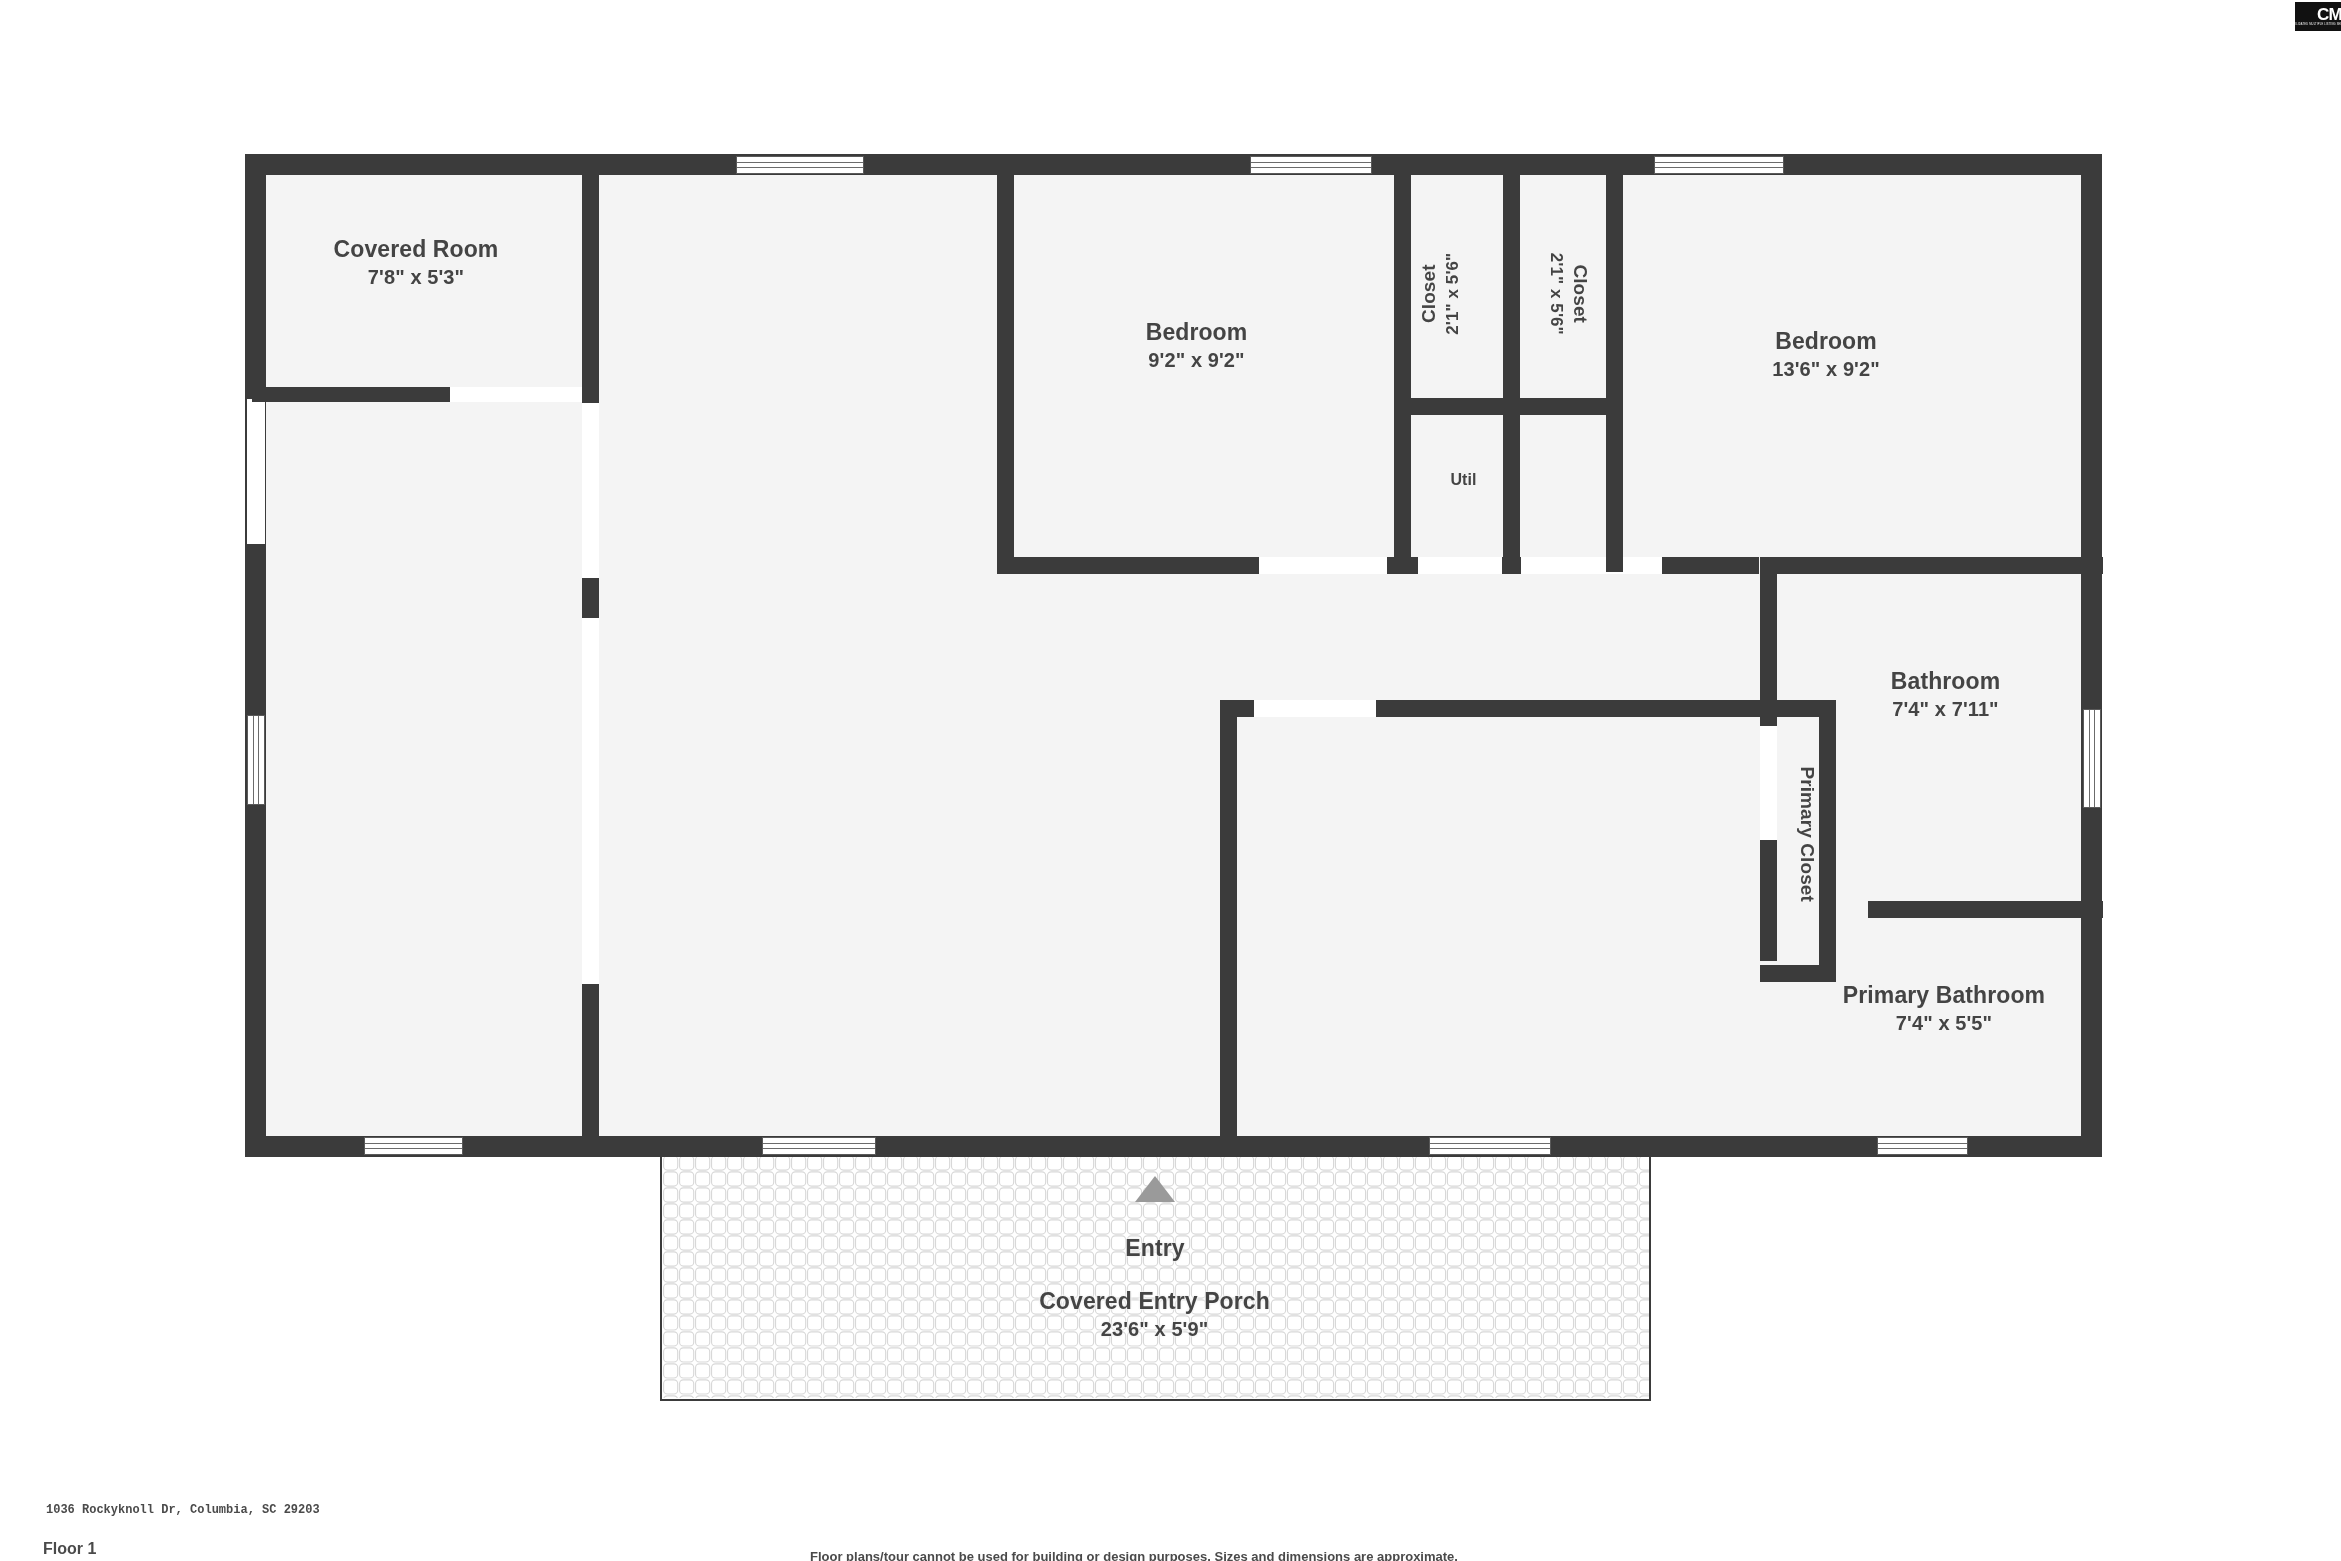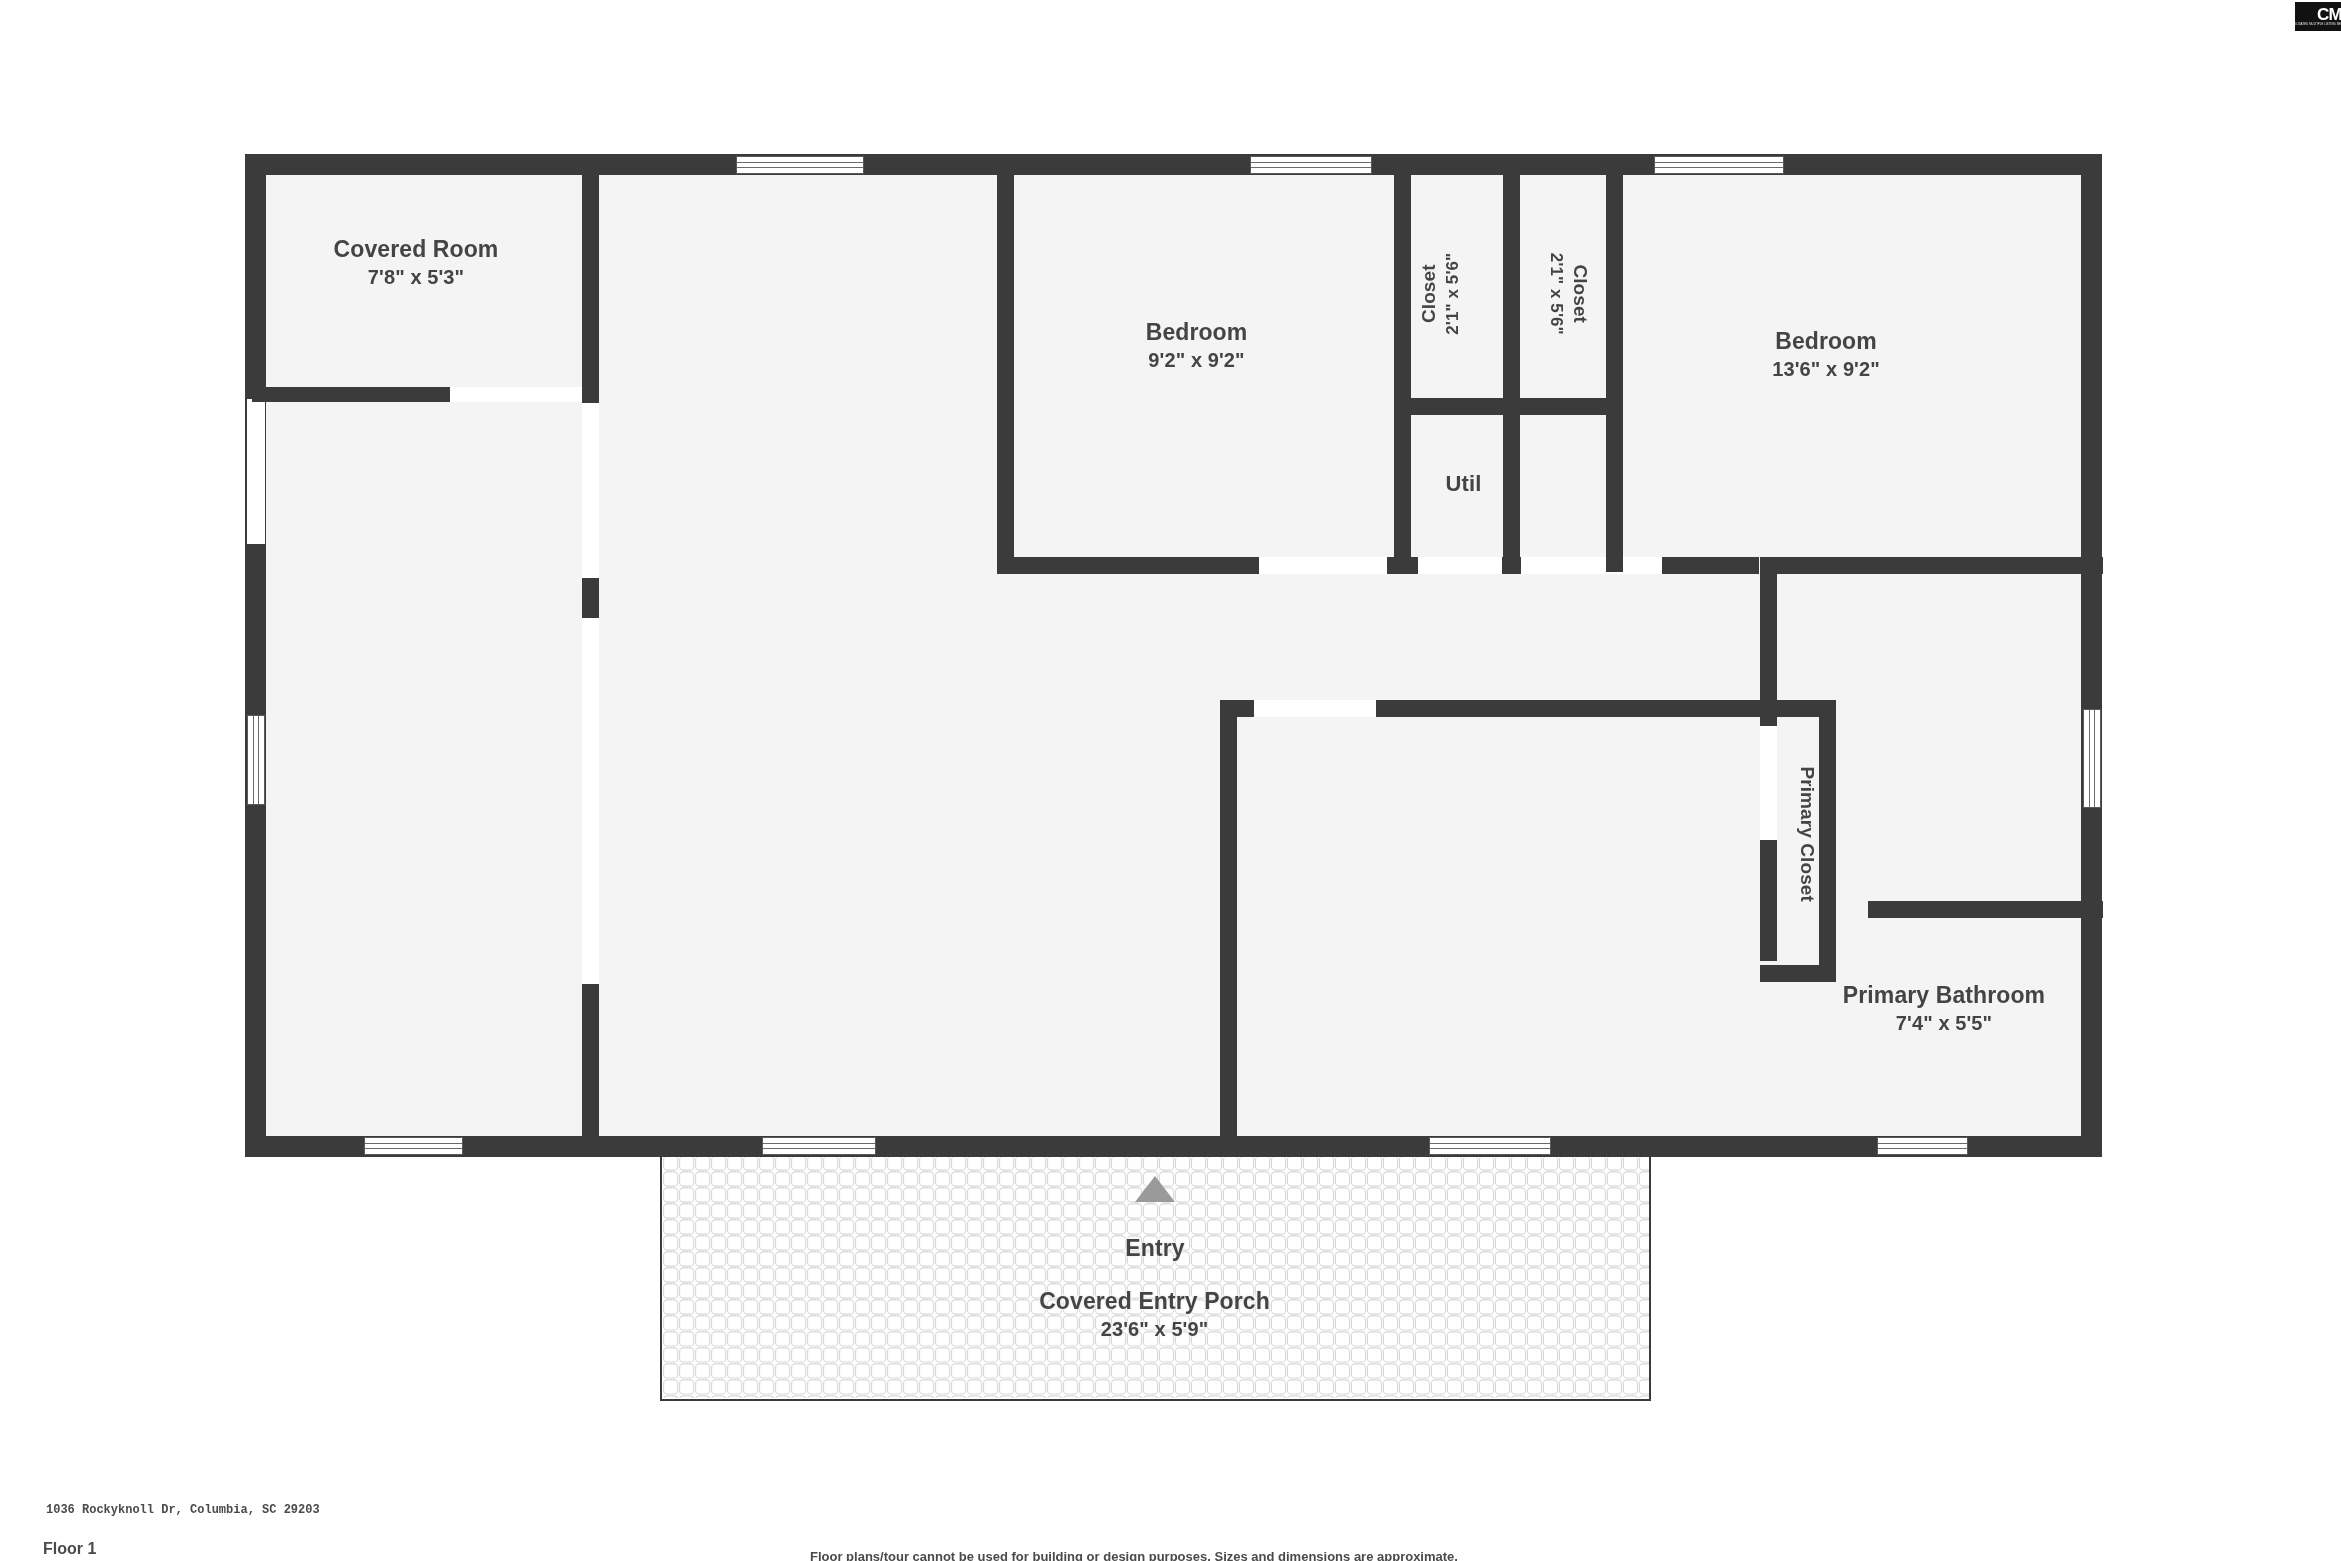--- a/index.html
+++ b/index.html
@@ -48,21 +48,21 @@
   .room-label{
     position:absolute;text-align:center;color:#444444;
     font-weight:700;line-height:1.18;letter-spacing:0.1px;
     text-shadow:0 0 3px #f4f4f4,0 0 3px #f4f4f4,0 0 3px #f4f4f4;
     pointer-events:none;white-space:nowrap;
   }
   .room-label .nm{display:block;font-size:23px;}
   .room-label .dm{display:block;font-size:20px;font-weight:700;margin-top:3px;}
   .room-label.small .nm{font-size:19px;}
   .room-label.small .dm{font-size:17px;}
-  .room-label.tiny .nm{font-size:22px;}
+  .room-label.tiny .nm{font-size:16px;}
   .room-label.wrap{white-space:normal;}
 
   .rot-cw{transform-origin:center center;transform:rotate(90deg);}
   .rot-ccw{transform-origin:center center;transform:rotate(-90deg);}
 
   
   #porch{
     position:absolute;border:2.3px solid #3b3b3b;box-sizing:border-box;
     background-color:#ffffff;
     background-image:
@@ -1198,20 +1198,24 @@
   <div class="room-label" style="left:1662px;top:328px;width:328px;">
     <span class="nm">Bedroom</span>
     <span class="dm">13'6" x 9'2"</span>
   </div>
 
   <div class="room-label tiny" style="left:1410px;top:471px;width:107px;">
     <span class="nm">Util</span>
   </div>
 
 
+  <div class="room-label" style="left:1793px;top:668px;width:305px;">
+    <span class="nm">Bathroom</span>
+    <span class="dm">7'4" x 7'11"</span>
+  </div>
 
 
   <div class="room-label small rot-cw" style="left:1681px;top:823px;width:252px;">
     <span class="nm">Primary Closet</span>
   </div>
 
   <div class="room-label wrap" style="left:1822px;top:982px;width:244px;">
     <span class="nm">Primary Bathroom</span>
     <span class="dm">7'4" x 5'5"</span>
   </div>

